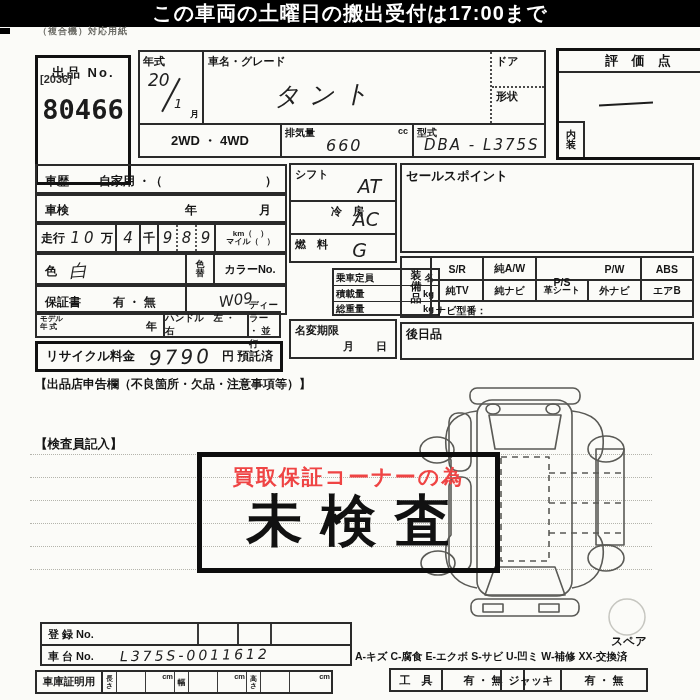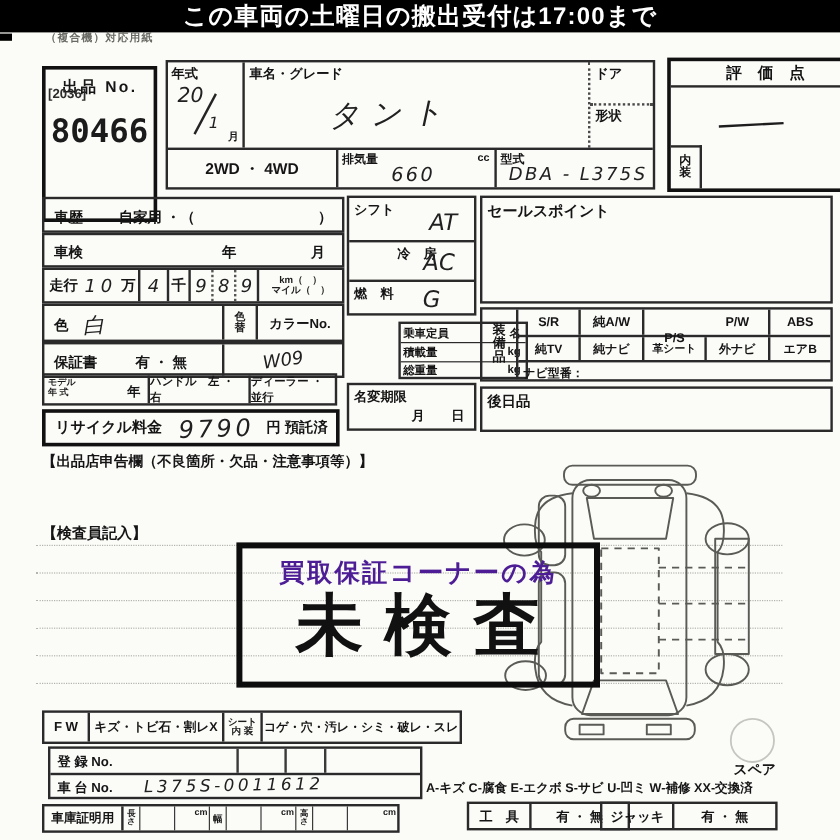--- a/index.html
+++ b/index.html
@@ -123,21 +123,21 @@
     <div style="width:148px;border-right:2px solid #2a2a2a;position:relative;">
       <span class="lbl" style="position:absolute;left:8px;top:7px;font-size:12px;">保証書</span>
       <span class="lbl" style="position:absolute;left:76px;top:7px;font-size:12px;">有 ・ 無</span>
     </div>
     <div class="ctr" style="flex:1;">
       <span class="hw" style="font-size:15px;transform:rotate(-8deg);">W09</span>
     </div>
   </div>
 
   <div class="abs b2 flex" style="left:35px;top:311px;width:246px;height:27px;">
-    <div style="width:86px;border-right:2px solid #2a2a2a;position:relative;">
+    <div style="width:86px;border-right:2px solid #2a2a2a;position:relative;padding-left:40px;">
       <span class="stack" style="position:absolute;left:3px;top:2px;align-items:flex-start;">
         <span class="tiny" style="font-size:7.5px;">モデル</span>
         <span class="tiny" style="font-size:7.5px;">年 式</span>
       </span>
       <span class="lbl" style="position:absolute;right:6px;top:6px;font-size:11px;">年</span>
     </div>
     <div class="ctr" style="width:82px;border-right:2px solid #2a2a2a;">
       <span class="lbl" style="font-size:9.5px;">ハンドル　左 ・ 右</span>
     </div>
     <div class="ctr" style="flex:1;">
@@ -249,33 +249,24 @@
       <ellipse cx="24" cy="73" rx="17" ry="13"></ellipse>
       <ellipse cx="25" cy="186" rx="17" ry="12"></ellipse>
       <ellipse cx="193" cy="72" rx="18" ry="13"></ellipse>
       <ellipse cx="193" cy="181" rx="18" ry="13"></ellipse>
     </g>
     <circle cx="214" cy="240" r="18" stroke="#c6c6c0" stroke-width="1.5" fill="none"></circle>
   </svg>
   <div class="abs lbl" style="left:603px;top:634px;width:52px;text-align:center;font-size:11.5px;">スペア</div>
 
   <div class="abs" style="left:197px;top:452px;width:303px;height:121px;border:5px solid #0d0d0d;z-index:3;text-align:center;">
-    <div style="margin-top:6px;font-size:21px;font-weight:900;letter-spacing:2px;color:#4c1d95;">買取保証コーナーの為</div>
+    <div style="margin-top:6px;font-size:21px;font-weight:900;letter-spacing:2px;color:#ef4444;">買取保証コーナーの為</div>
     <div style="margin-top:2px;margin-left:18px;font-size:56px;font-weight:900;letter-spacing:18px;line-height:1;color:#111;">未検査</div>
   </div>
 
-  <div class="abs b2 flex" style="left:35px;top:592px;width:350px;height:28px;">
-    <span class="lbl ctr" style="width:36px;font-size:11px;border-right:2px solid #2a2a2a;">F W</span>
-    <span class="lbl ctr" style="width:110px;font-size:10.5px;border-right:2px solid #2a2a2a;">キズ・トビ石・割レX</span>
-    <span class="stack" style="width:30px;border-right:2px solid #2a2a2a;">
-      <span class="tiny">シート</span>
-      <span class="tiny">内 装</span>
-    </span>
-    <span class="lbl ctr" style="flex:1;font-size:10px;">コゲ・穴・汚レ・シミ・破レ・スレ</span>
-  </div>
 
   <div class="abs b2" style="left:40px;top:622px;width:312px;height:44px;">
     <div style="height:20px;border-bottom:2px solid #2a2a2a;position:relative;">
       <span class="lbl" style="position:absolute;left:6px;top:3px;font-size:11px;">登 録 No.</span>
       <div class="vdiv abs" style="left:155px;top:0;height:100%;"></div>
       <div class="vdiv abs" style="left:195px;top:0;height:100%;"></div>
       <div class="vdiv abs" style="left:228px;top:0;height:100%;"></div>
     </div>
     <div style="height:20px;position:relative;">
       <span class="lbl" style="position:absolute;left:6px;top:3px;font-size:11px;">車 台 No.</span>

